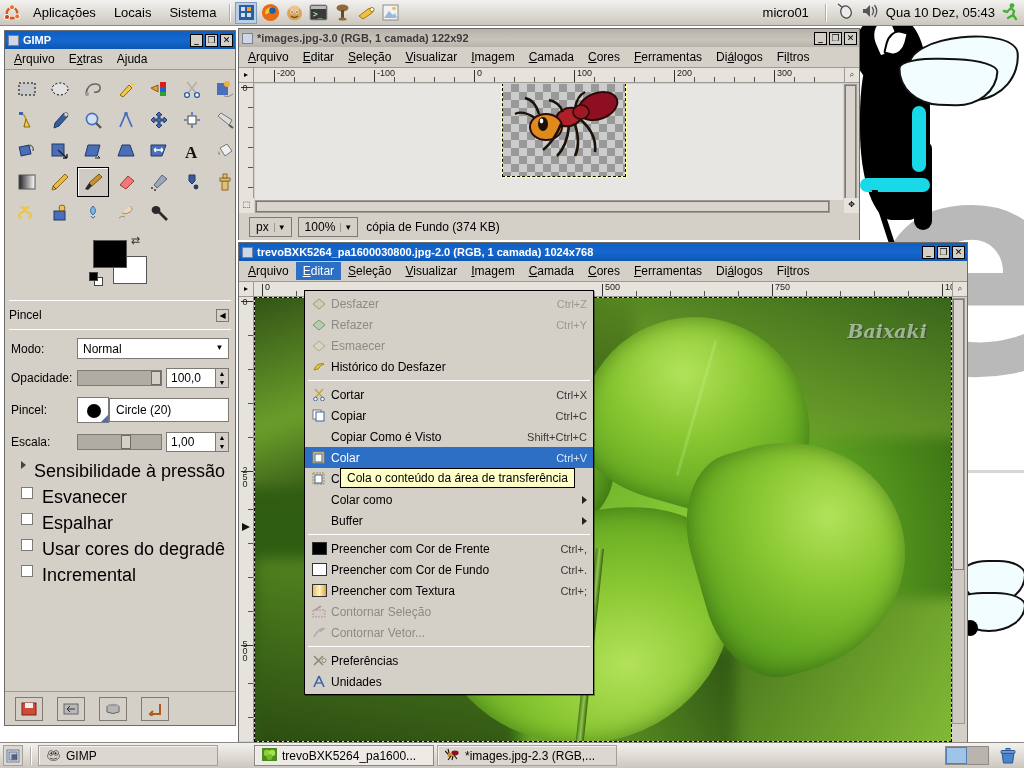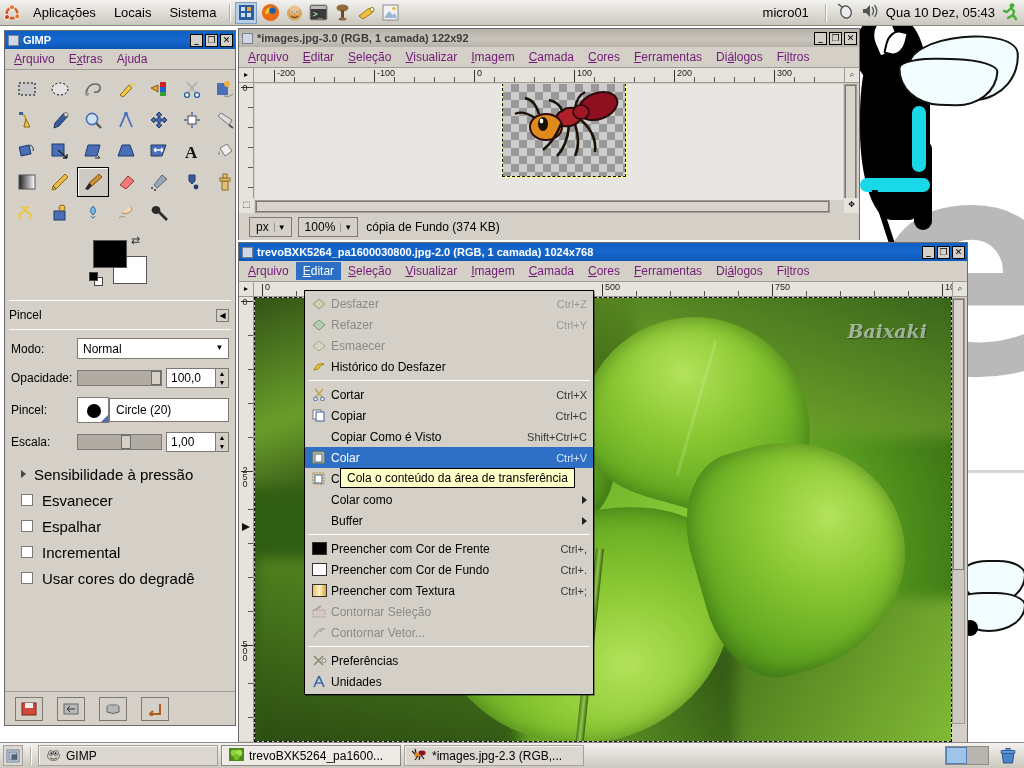--- a/index.html
+++ b/index.html
@@ -103,21 +103,21 @@
   .tbtn {
     width:13px; height:13px; background:#d4d0c8; border:1px solid #000;
     font-size:9px; line-height:11px; text-align:center; color:#000;
     font-family:"DejaVu Sans", sans-serif;
   }
   .menubar {
     height:21px; display:flex; align-items:center; gap:0px;
     background:#d4d0c8; border-bottom:1px solid #9e9a93; padding-left:2px;
     font-size:12px;
   }
-  .menubar span.mi { padding:2px 7px; color:#701a75; white-space:nowrap; }
+  .menubar span.mi { padding:2px 7px; color:#000000; white-space:nowrap; }
   .menubar span.mi.active { background:#2c6fc4; color:#fff; }
   .underline { text-decoration: underline; }
 
   
   #toolbox { left:4px; top:30px; width:232px; height:696px; }
   #toolbox .body { background:#d4d0c8; height:calc(100% - 39px); position:relative; }
   .tool-grid {
     display:grid; grid-template-columns: repeat(7, 32px);
     padding:4px 2px 0 6px; gap:1px;
   }
@@ -160,21 +160,21 @@
     width:50px; height:20px; background:#fff; border:1px solid #7e7a73;
     display:flex; align-items:center; padding-left:4px; font-size:12px; margin-left:4px;
   }
   .spinbtns { width:13px; height:20px; display:flex; flex-direction:column; border:1px solid #7e7a73; border-left:0; background:#d4d0c8;}
   .spinbtns div { flex:1; font-size:7px; text-align:center; line-height:9px; }
   .brush-preview { width:32px; height:26px; background:#fff; border:1px solid #7e7a73; position:relative;}
   .brush-preview .dot { position:absolute; left:9px; top:6px; width:14px; height:14px; background:#000; border-radius:50%; }
   .brush-preview .corner { position:absolute; right:0; bottom:0; width:0; height:0;
      border-left:7px solid transparent; border-bottom:7px solid #4a6fb8; }
   .brush-name { flex:1; height:24px; background:#fff; border:1px solid #7e7a73; display:flex; align-items:center; padding-left:6px; }
-  .chk-row { display:flex; align-items:center; padding:0 0 0 10px; height:26px; font-size:15px; }
+  .chk-row { display:flex; padding:0 0 0 10px; height:26px; font-size:18px; }
   .chk { width:12px; height:12px; background:#fff; border:1px solid #7e7a73; margin-right:9px; }
   .tri { width:0;height:0;border-left:5px solid #444;border-top:4px solid transparent;border-bottom:4px solid transparent; margin-right:8px;}
   .dock-bottom {
     position:absolute; left:0; right:0; bottom:0; height:34px;
     background:#d4d0c8; border-top:1px solid #9e9a93;
     display:flex; align-items:center; gap:14px; padding:0 10px;
   }
   .dock-btn { width:28px; height:24px; background:#d4d0c8; border:1px solid #7e7a73;
     display:flex; align-items:center; justify-content:center; font-size:13px; }
 
@@ -280,21 +280,21 @@
   #bottompanel {
     position:absolute; left:0; bottom:0; width:1024px; height:26px;
     background: linear-gradient(180deg,#f2f1ef 0%, #dedbd4 55%, #cbc7bf 100%);
     border-top:1px solid #8e8a83; display:flex; align-items:center; gap:3px; padding:0 3px;
   }
   .task {
     height:21px; display:flex; align-items:center; gap:5px; padding:0 7px;
     background:#dcd8d1; border:1px solid #a5a199; font-size:12px;
     box-shadow: inset 1px 1px 0 #f4f2ee; max-width:180px; overflow:hidden; white-space:nowrap;
   }
-  .task.active { background:#eeebe6; border:1px solid #8c8880; }
+  .task.active { background:#eeebe6; border:1px solid #8c8880;margin-left:33px; }
   .showdesk { width:20px; height:21px; border:1px solid #a5a199; background:#dcd8d1;
      display:flex; align-items:center; justify-content:center; }
   .wsswitch { display:flex; border:1px solid #8f8b84; height:19px; }
   .ws { width:21px; height:100%; background:#b9b5ae; }
   .ws.cur { background:#9fc4e8; border:1px solid #4f7fb5; }
   .trash { width:22px; height:22px; display:flex; align-items:center; justify-content:center; }
 </style>
 </head>
 <body>
 
@@ -713,25 +713,25 @@
         <div class="chk-row">
           <span class="chk"></span>
           <span>Esvanecer</span>
         </div>
         <div class="chk-row">
           <span class="chk"></span>
           <span>Espalhar</span>
         </div>
         <div class="chk-row">
           <span class="chk"></span>
-          <span>Incremental</span>
+          <span>Usar cores do degradê</span>
         </div>
         <div class="chk-row">
           <span class="chk"></span>
-          <span>Usar cores do degradê</span>
+          <span>Incremental</span>
         </div>
       </div>
 
       <div class="dock-bottom">
         <span class="dock-btn">
           <svg width="16" height="14">
               <rect x="1" y="1" width="14" height="12" fill="#d04a3a" stroke="#7a2418"></rect>
               <rect x="4" y="1" width="8" height="5" fill="#eee"></rect>
             </svg>
           </span>

